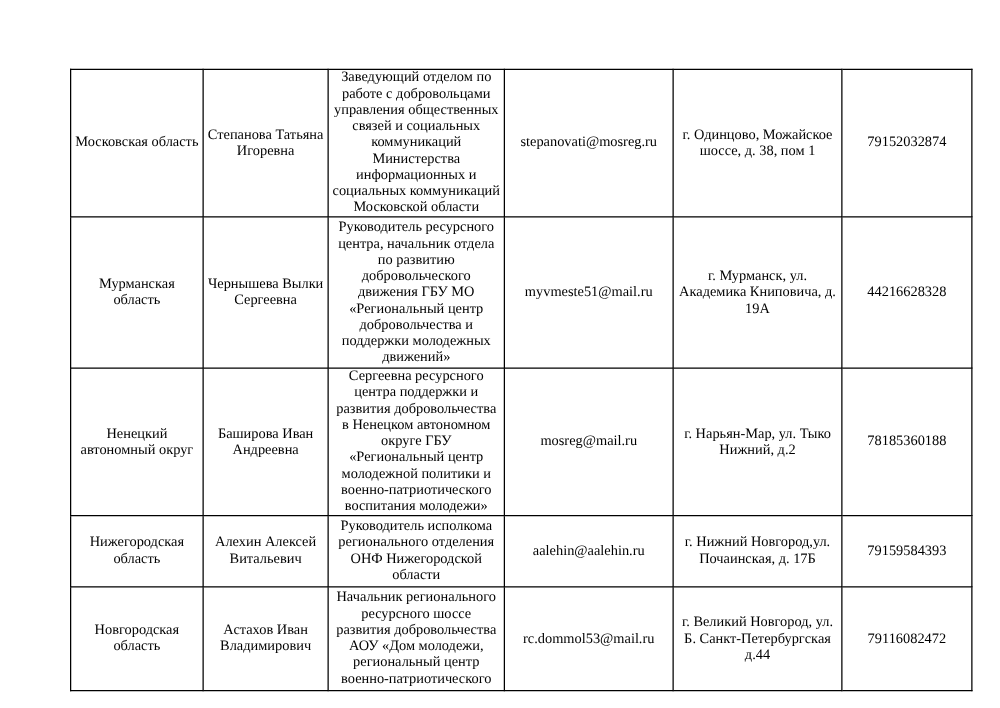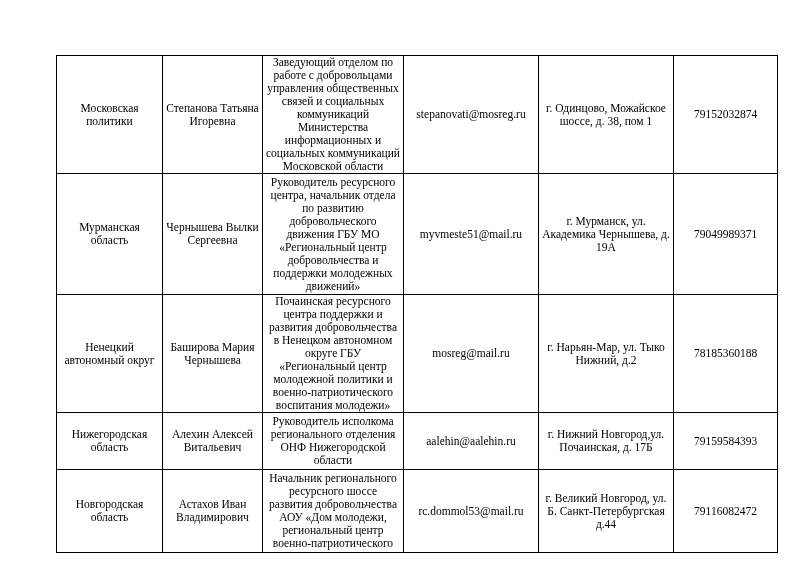--- a/index.html
+++ b/index.html
@@ -49,39 +49,39 @@
     <colgroup>
       <col style="width:106px">
       <col style="width:100px">
       <col style="width:141px">
       <col style="width:135px">
       <col style="width:135px">
       <col style="width:104px">
     </colgroup>
     <tbody id="contacts-body">
         <tr>
-      <td>Московская политики</td>
+      <td>Московская область</td>
       <td>Степанова Татьяна Игоревна</td>
       <td>Заведующий отделом по работе с добровольцами управления общественных связей и социальных коммуникаций Министерства информационных и социальных коммуникаций Московской области</td>
       <td>stepanovati@mosreg.ru</td>
       <td>г. Одинцово, Можайское шоссе, д. 38, пом 1</td>
       <td>79152032874</td>
     </tr>
         <tr>
       <td>Мурманская область</td>
       <td>Чернышева Вылки Сергеевна</td>
       <td>Руководитель ресурсного центра, начальник отдела по развитию добровольческого движения ГБУ МО «Региональный центр добровольчества и поддержки молодежных движений»</td>
       <td>myvmeste51@mail.ru</td>
-      <td>г. Мурманск, ул. Академика Чернышева, д. 19А</td>
-      <td>79049989371</td>
+      <td>г. Мурманск, ул. Академика Книповича, д. 19А</td>
+      <td>44216628328</td>
     </tr>
         <tr>
       <td>Ненецкий автономный округ</td>
-      <td>Баширова Мария Чернышева</td>
-      <td>Почаинская ресурсного центра поддержки и развития добровольчества в Ненецком автономном округе ГБУ «Региональный центр молодежной политики и военно-патриотического воспитания молодежи»</td>
+      <td>Баширова Иван Андреевна</td>
+      <td>Сергеевна ресурсного центра поддержки и развития добровольчества в Ненецком автономном округе ГБУ «Региональный центр молодежной политики и военно-патриотического воспитания молодежи»</td>
       <td>mosreg@mail.ru</td>
       <td>г. Нарьян-Мар, ул. Тыко Нижний, д.2</td>
       <td>78185360188</td>
     </tr>
         <tr>
       <td>Нижегородская область</td>
       <td>Алехин Алексей Витальевич</td>
       <td>Руководитель исполкома регионального отделения ОНФ Нижегородской области</td>
       <td>aalehin@aalehin.ru</td>
       <td>г. Нижний Новгород,ул. Почаинская, д. 17Б</td>

